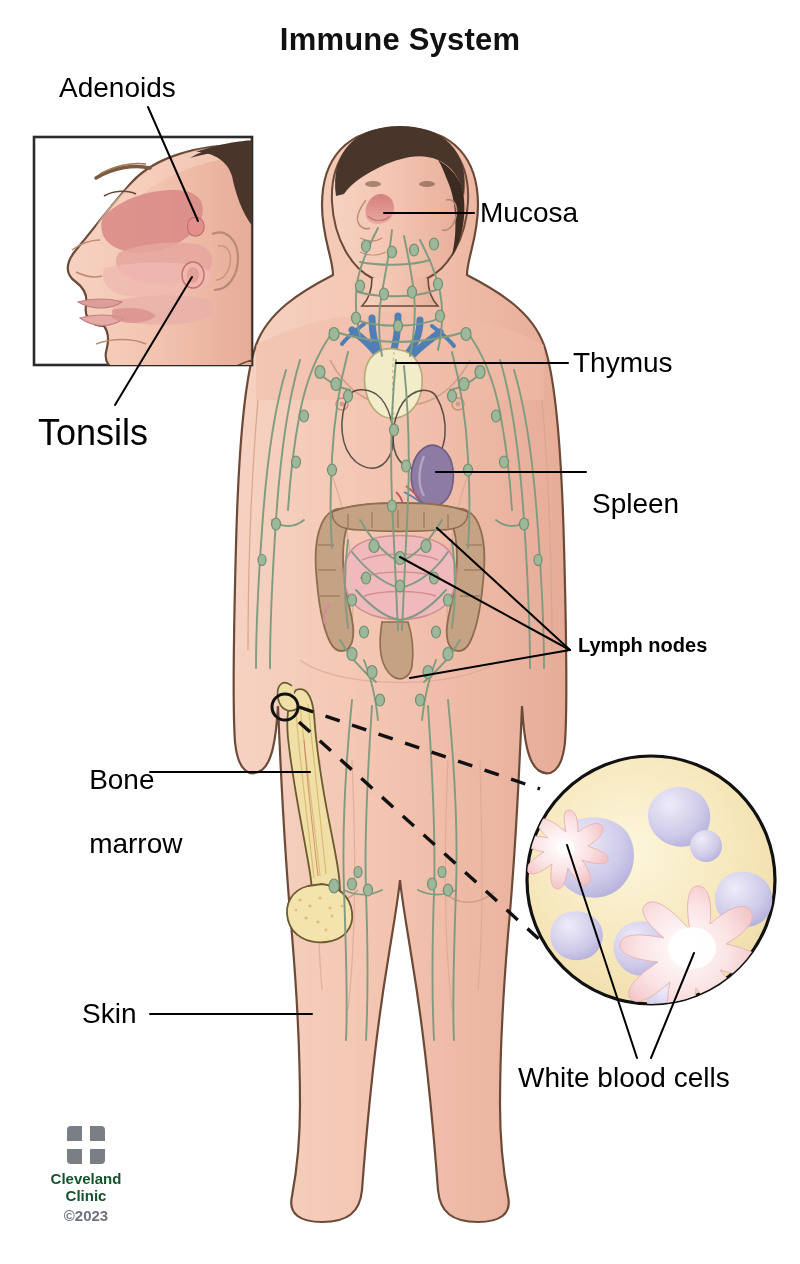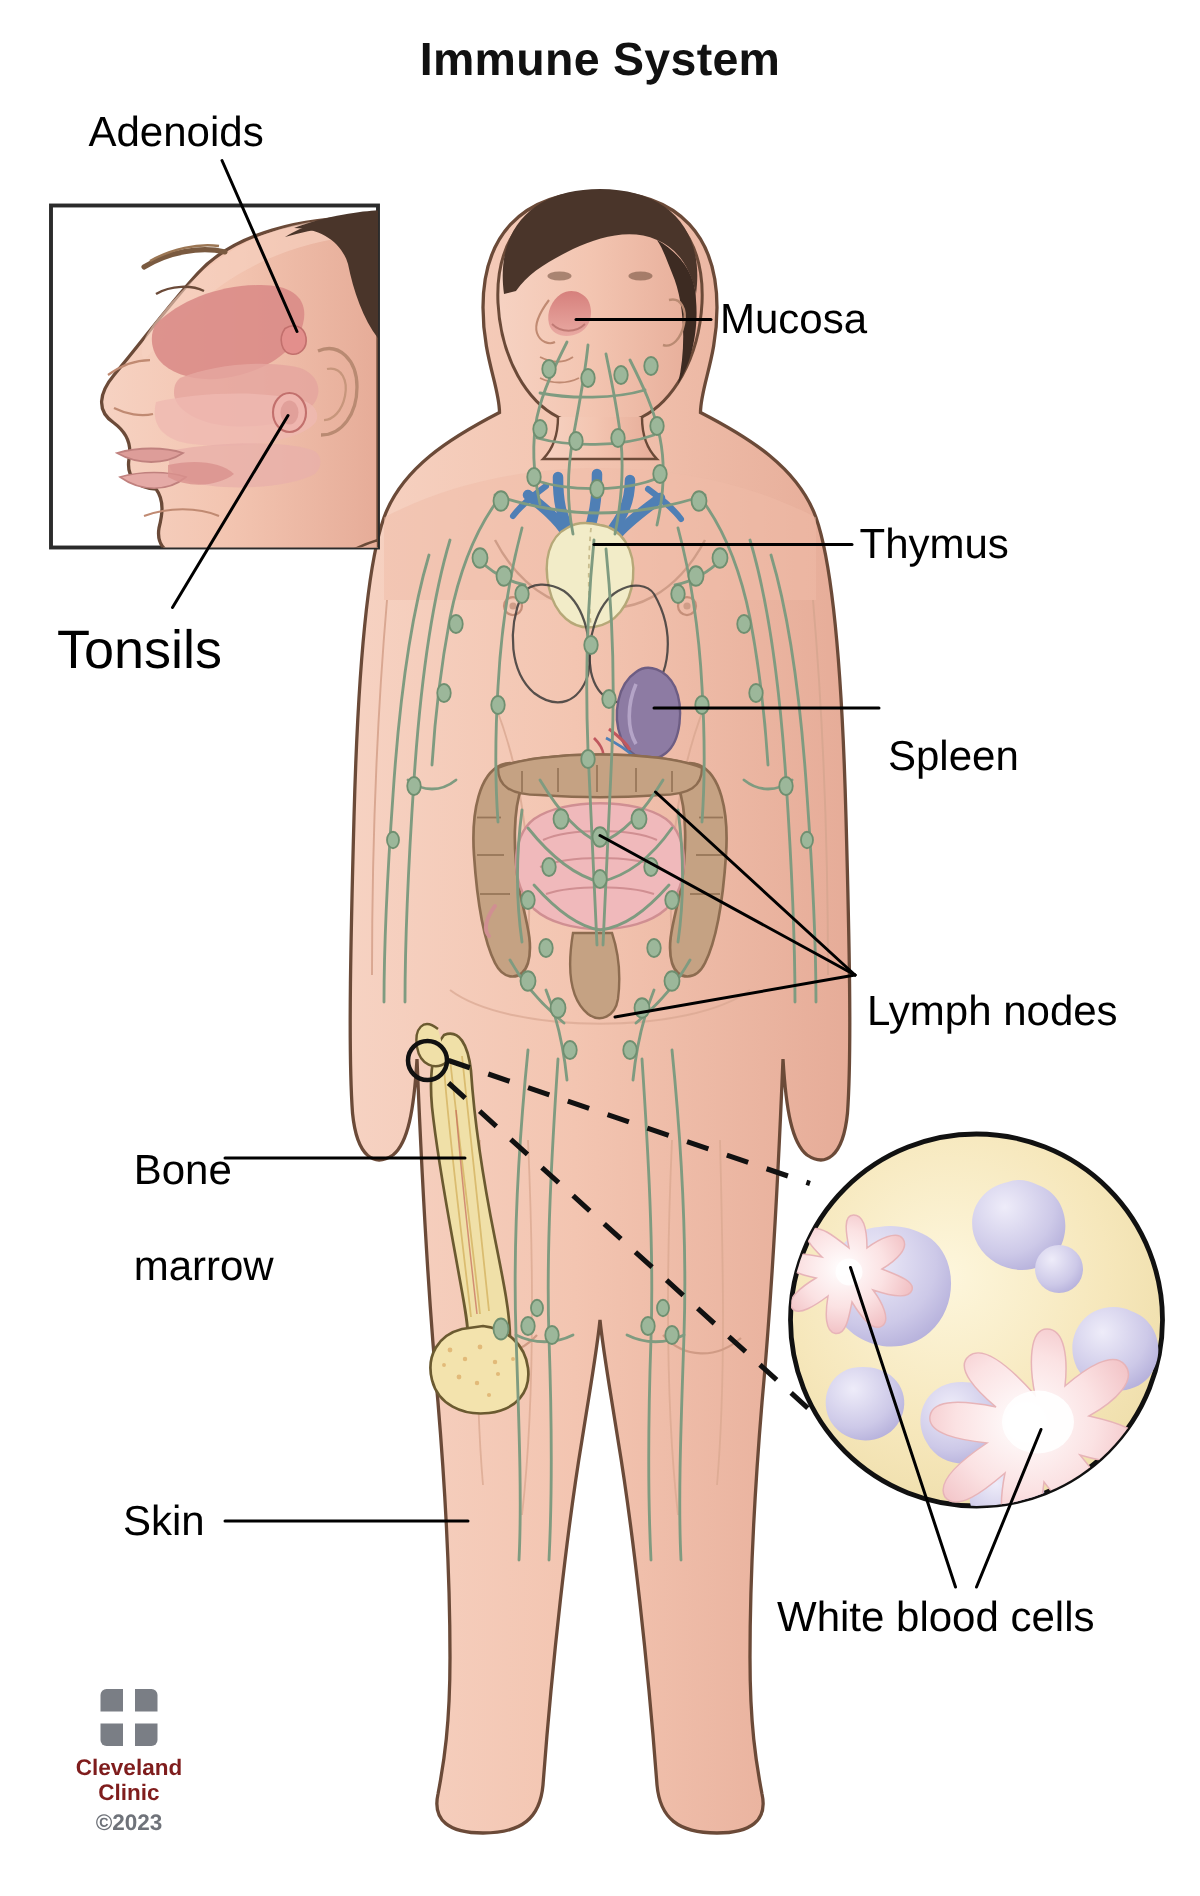--- a/index.html
+++ b/index.html
@@ -9,21 +9,21 @@
   #title{position:absolute;left:0;top:22px;width:800px;text-align:center;
          font-size:31px;font-weight:700;letter-spacing:.2px;color:#111;}
   .svgfull{position:absolute;left:0;top:0;width:800px;height:1264px;}
   #logo-wrap{position:absolute;left:26px;top:1126px;width:120px;text-align:center;}
   #logo-mark{width:38px;height:38px;margin:0 auto 6px auto;position:relative;}
   .logo-q{position:absolute;width:15px;height:15px;background:#7a7e85;}
   .lq1{left:0;top:0;border-top-left-radius:4px;}
   .lq2{right:0;top:0;border-top-right-radius:4px;}
   .lq3{left:0;bottom:0;border-bottom-left-radius:4px;}
   .lq4{right:0;bottom:0;border-bottom-right-radius:4px;}
-  .logo-txt{font-size:15px;line-height:17px;color:#7f1d1d;font-weight:600;}
+  .logo-txt{font-size:15px;line-height:17px;color:#14532d;font-weight:600;}
   .logo-cp{font-size:15px;line-height:19px;color:#6f737a;margin-top:2px;font-weight:700;}
 </style>
 </head>
 <body>
 
 <div id="root">
 
   <div id="title">Immune System</div>
 
   <svg class="svgfull" viewBox="0 0 800 1264">
@@ -497,21 +497,21 @@
   <div class="lbl" style="left:59px;top:72px;font-size:28px;">Adenoids</div>
 
   <div class="lbl" style="left:38px;top:392px;font-size:36px;margin-top:20px;">Tonsils</div>
 
   <div class="lbl" style="left:480px;top:197px;font-size:28px;">Mucosa</div>
 
   <div class="lbl" style="left:573px;top:347px;font-size:28px;">Thymus</div>
 
   <div class="lbl" style="left:592px;top:456px;font-size:28px;margin-top:32px;">Spleen</div>
 
-  <div class="lbl" style="left:578px;top:658px;font-size:28px;">Lymph nodes</div>
+  <div class="lbl" style="left:578px;top:634px;font-size:20px;font-weight:bold;">Lymph nodes</div>
 
   <div class="lbl" style="left:58px;top:732px;font-size:28px;line-height:32px;">
     <span>Bone</span><br>
     <span>marrow</span>
   </div>
 
   <div class="lbl" style="left:82px;top:998px;font-size:28px;">Skin</div>
 
   <div class="lbl" style="left:518px;top:1062px;font-size:28px;">White blood cells</div>
 

